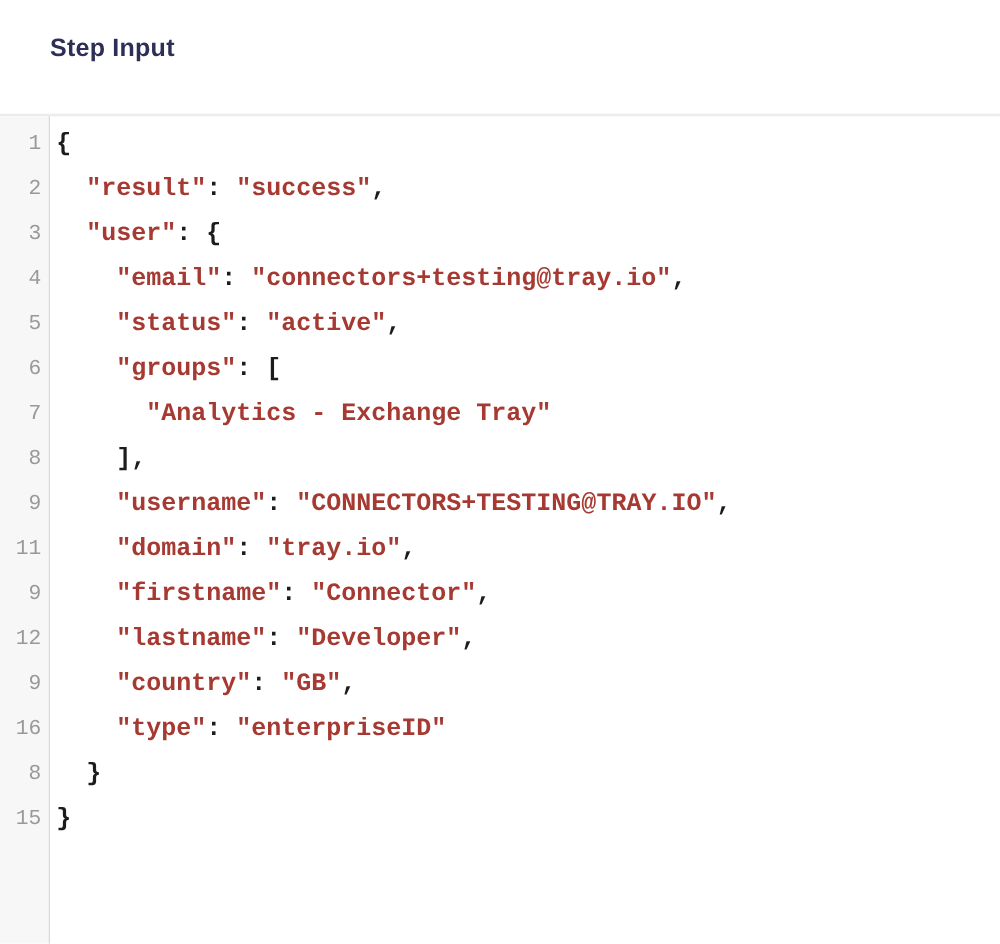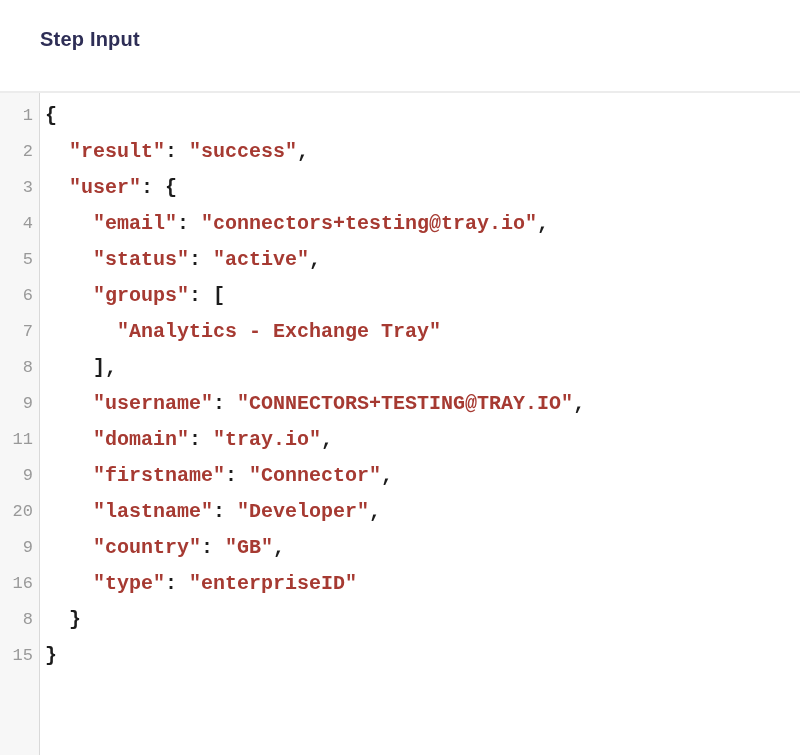--- a/index.html
+++ b/index.html
@@ -82,21 +82,21 @@
         <span class="line-number">2</span>
         <span class="line-number">3</span>
         <span class="line-number">4</span>
         <span class="line-number">5</span>
         <span class="line-number">6</span>
         <span class="line-number">7</span>
         <span class="line-number">8</span>
         <span class="line-number">9</span>
         <span class="line-number">11</span>
         <span class="line-number">9</span>
-        <span class="line-number">20</span>
+        <span class="line-number">12</span>
         <span class="line-number">9</span>
         <span class="line-number">16</span>
         <span class="line-number">8</span>
         <span class="line-number">15</span>
       </div>
     <div class="code-pane">
         <span class="code-line"><span>{</span></span>
         <span class="code-line"><span>  </span><span class="tok-str">"result"</span><span>: </span><span class="tok-str">"success"</span><span>,</span></span>
         <span class="code-line"><span>  </span><span class="tok-str">"user"</span><span>: {</span></span>
         <span class="code-line"><span>    </span><span class="tok-str">"email"</span><span>: </span><span class="tok-str">"connectors+testing@tray.io"</span><span>,</span></span>

